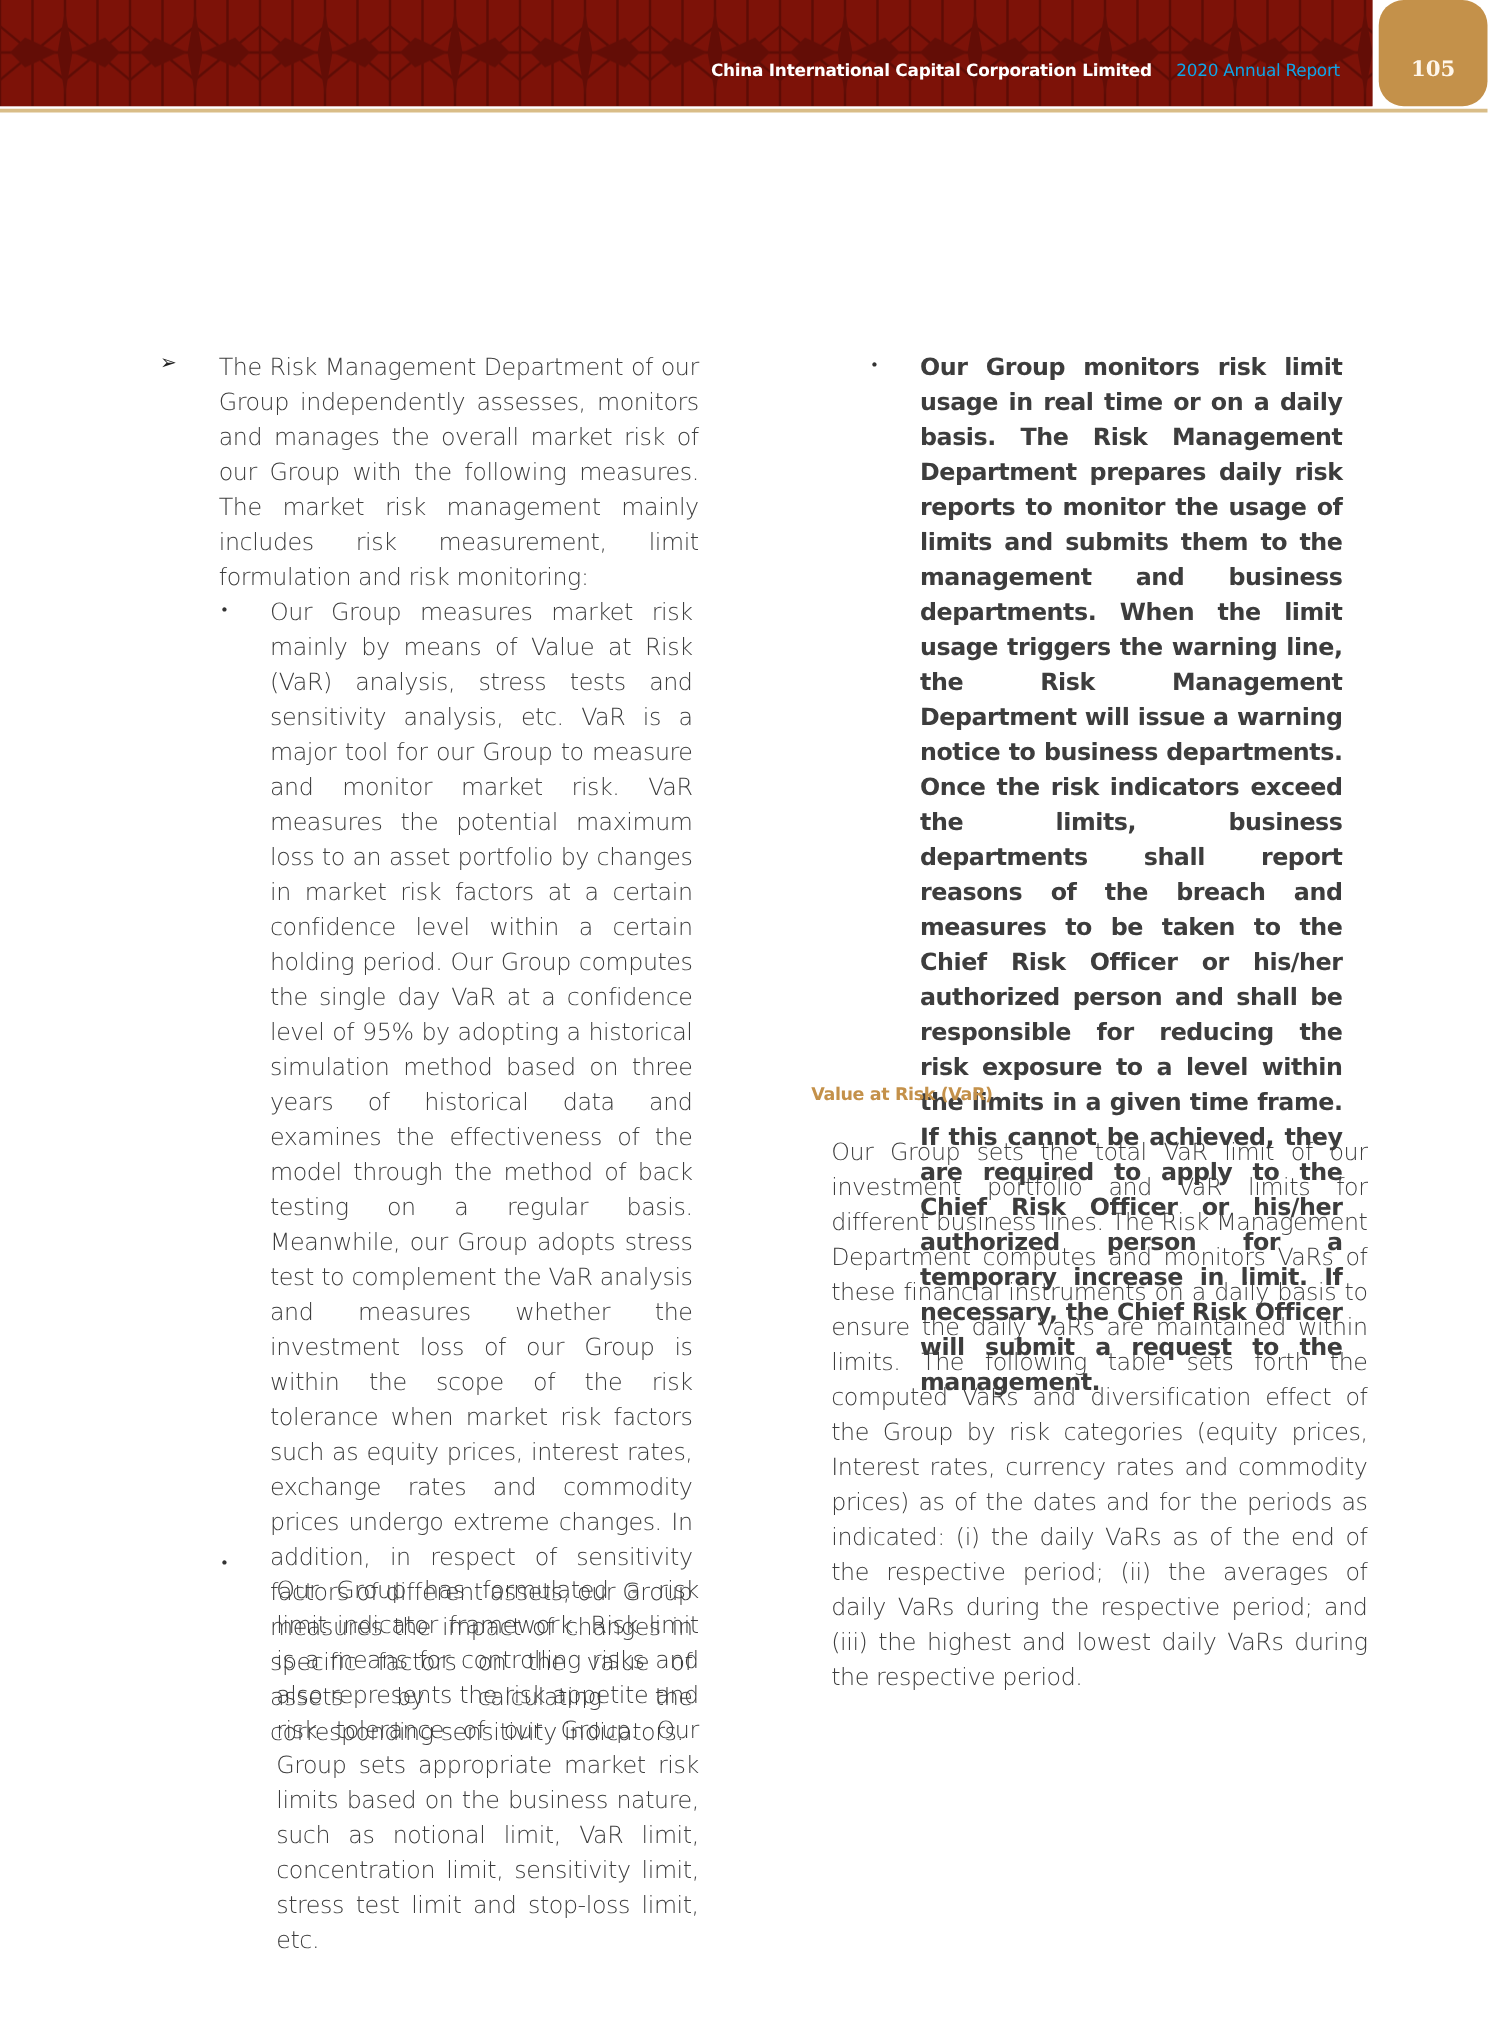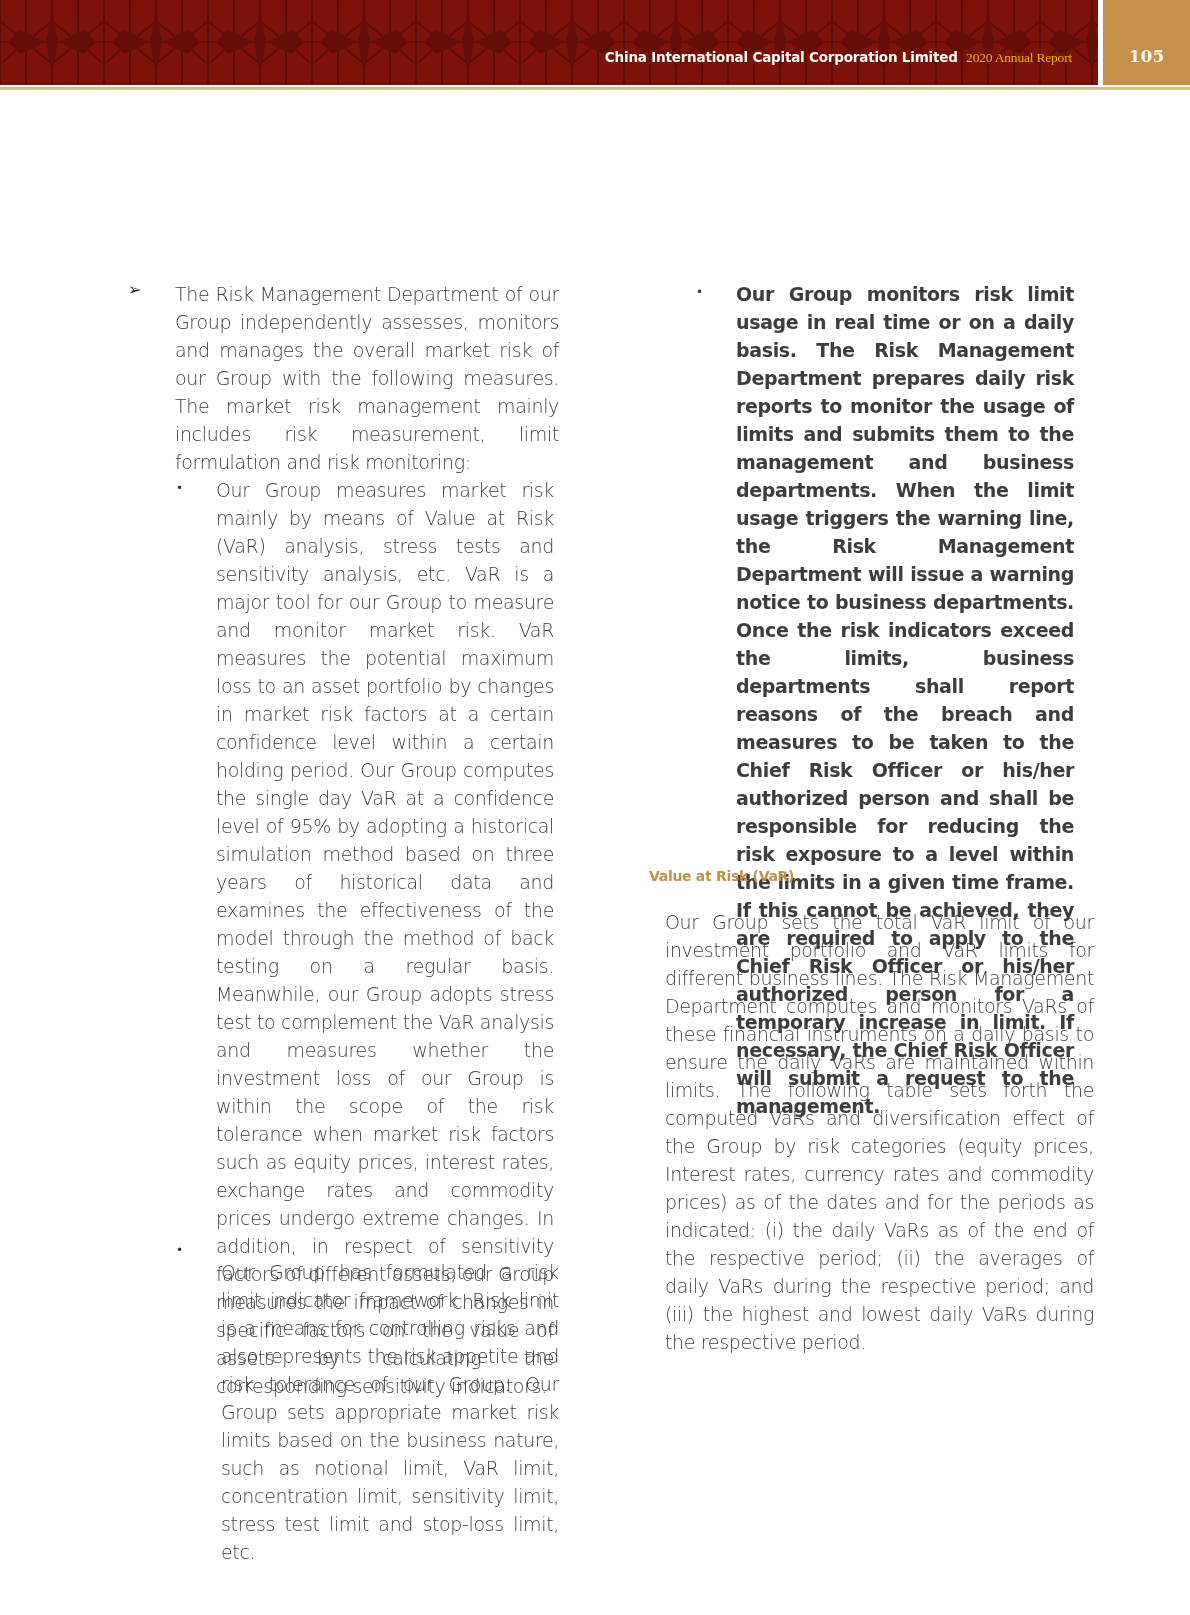--- a/index.html
+++ b/index.html
@@ -13,24 +13,25 @@
       position: absolute; left: 0; top: 0; width: 1098px; height: 85px;
       background-color: #7d1208;
       overflow: hidden;
     }
     .banner svg { position: absolute; left: 0; top: 0; }
     .banner-text {
       position: absolute; right: 26px; top: 49px;
       font-size: 14px; color: #ffffff; white-space: nowrap;
     }
     .banner-text .company { font-weight: bold; font-family: "DejaVu Sans", sans-serif; font-size: 13.5px; letter-spacing: -0.2px; margin-left: 12px; }
-    .banner-text .report { font-weight: normal; color: #eab308; font-size: 13.5px; margin-left: 4px; letter-spacing: -0.2px; font-family: Liberation Serif, serif; }
+    .banner-text .report { font-weight: normal; color: #0ea5e9; font-size: 13.5px; margin-left: 15px; letter-spacing: -0.2px; }
     .page-box {
       position: absolute; left: 1103px; top: 0; width: 87px; height: 85px;
       background: #c4914a;
+      border-radius: 20px;
     }
     .page-num {
       position: absolute; left: 0; right: 0; top: 46px; text-align: center;
       font-family: "DejaVu Serif", serif; font-weight: bold; font-size: 17px; color: #fff6ea;
     }
     .gold-line {
       position: absolute; left: 0; top: 87px; width: 1190px; height: 3px;
       background: #d9bd88;
     }
 

